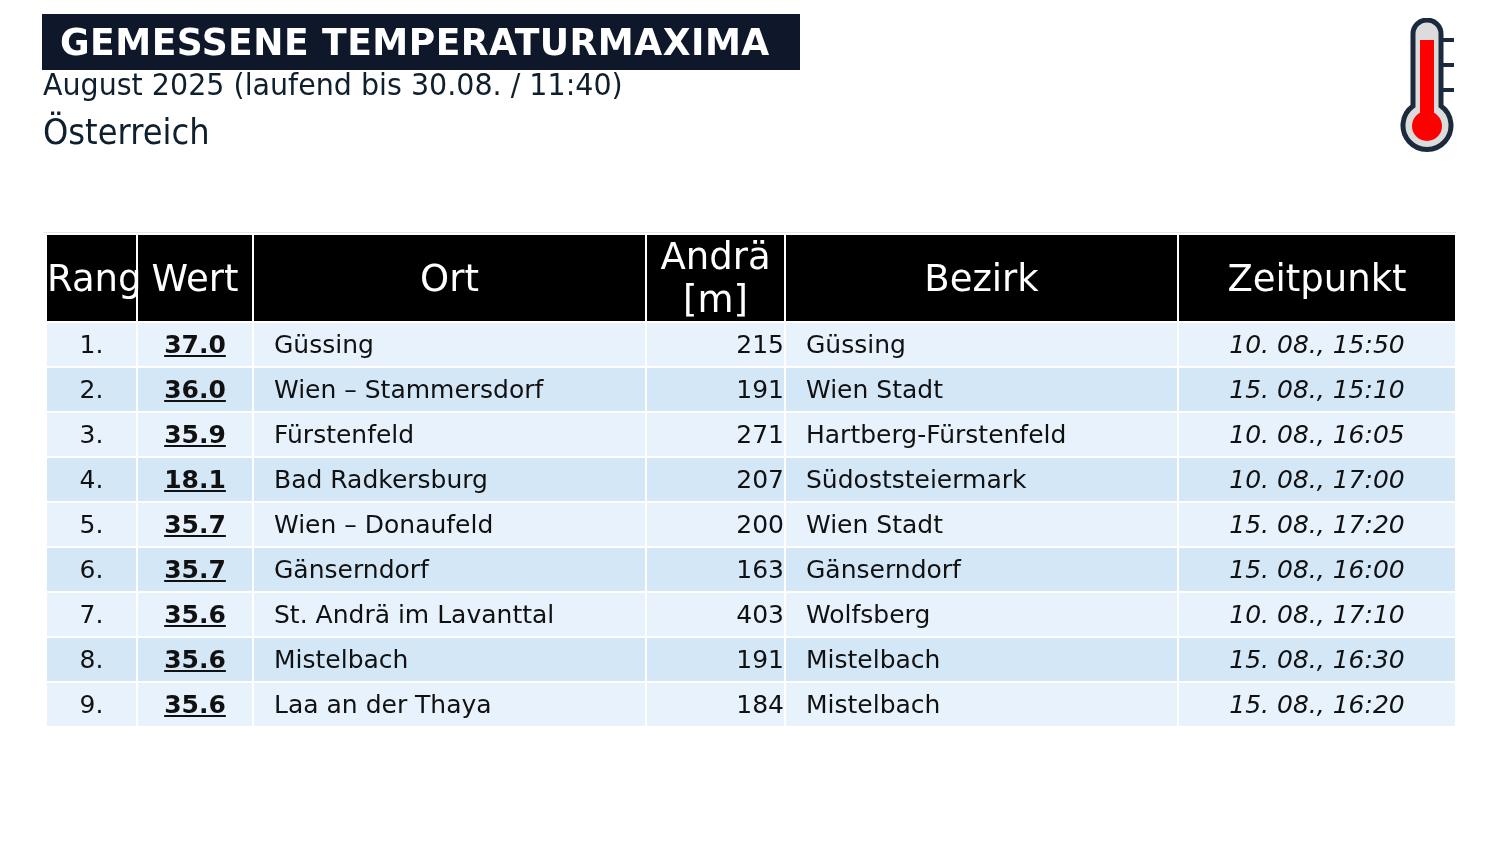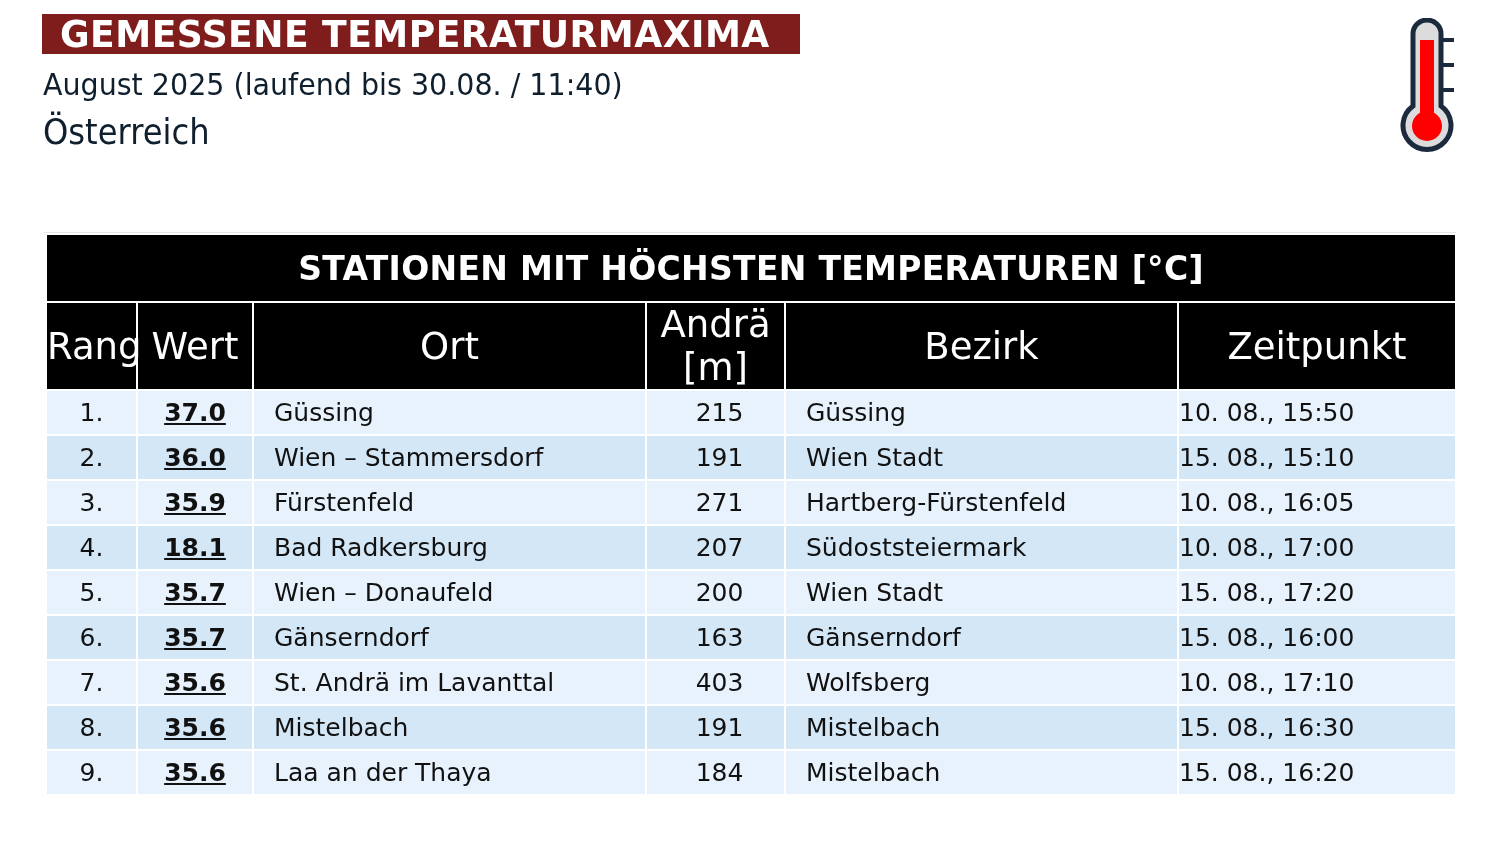--- a/index.html
+++ b/index.html
@@ -13,22 +13,22 @@
       position: relative;
       overflow: hidden;
       font-family: "DejaVu Sans", sans-serif;
       color: #0f1f2e;
     }
     .title-bar {
       position: absolute;
       left: 42px;
       top: 14px;
       width: 758px;
-      height: 40px;
-      background: #7f1d1d;
+      height: 56px;
+      background: #0f172a;
       box-sizing: border-box;
       padding-left: 18px;
       display: flex;
       align-items: center;
     }
     .title-text {
       color: #ffffff;
       font-weight: bold;
       font-size: 38px;
       letter-spacing: 0.5px;
@@ -104,23 +104,23 @@
       border: 2px solid #ffffff;
       color: #111111;
       white-space: nowrap;
       overflow: hidden;
     }
     tr.odd td { background: #e8f2fc; }
     tr.even td { background: #d4e7f7; }
     td.c-rang { text-align: center; }
     td.c-wert { text-align: center; font-weight: bold; text-decoration: underline; }
     td.c-ort { text-align: left; padding-left: 20px; }
-    td.c-hoehe { text-align: center; padding-left: 8px; }
+    td.c-hoehe { text-align: right; padding-left: 8px; }
     td.c-bezirk { text-align: left; padding-left: 20px; }
-    td.c-zeit { text-align: left; }
+    td.c-zeit { text-align: center; font-style: italic; }
   </style>
 </head>
 <body>
 
 <div class="title-bar">
   <span class="title-text">GEMESSENE TEMPERATURMAXIMA</span>
 </div>
 <div class="subtitle">August 2025 (laufend bis 30.08. / 11:40)</div>
 <div class="region">Österreich</div>
 
@@ -141,23 +141,20 @@
     <colgroup>
       <col style="width:91px">
       <col style="width:116px">
       <col style="width:393px">
       <col style="width:139px">
       <col style="width:393px">
       <col style="width:278px">
     </colgroup>
     <thead>
       <tr>
-        <th class="caption-cell" colspan="6">STATIONEN MIT HÖCHSTEN TEMPERATUREN [°C]</th>
-      </tr>
-      <tr>
         <th class="col-head">Rang</th>
         <th class="col-head">Wert</th>
         <th class="col-head">Ort</th>
         <th class="col-head">Andrä [m]</th>
         <th class="col-head">Bezirk</th>
         <th class="col-head">Zeitpunkt</th>
       </tr>
     </thead>
     <tbody>
       <tr class="odd">

